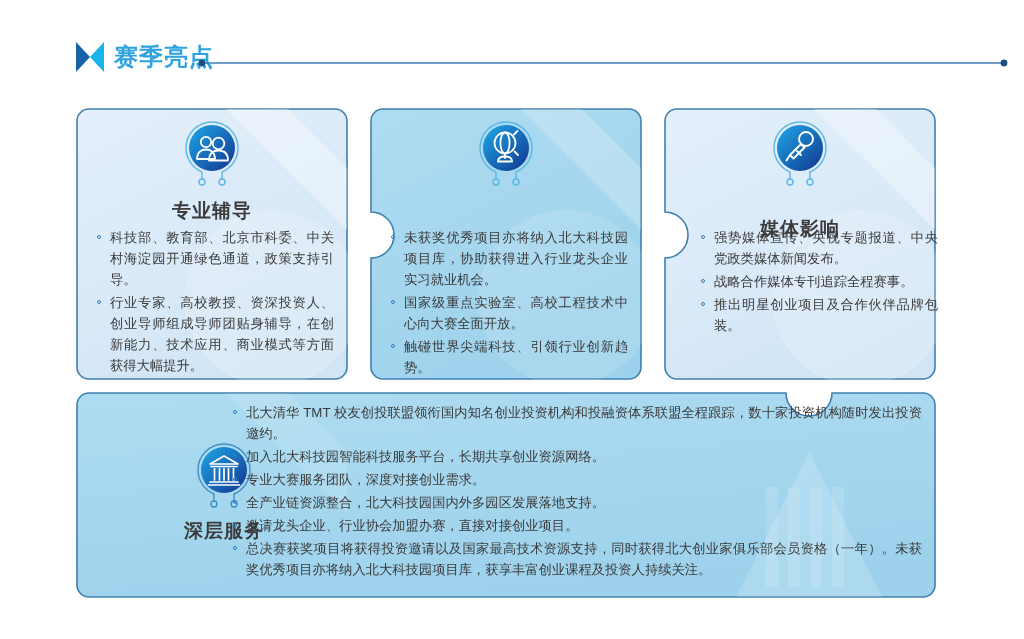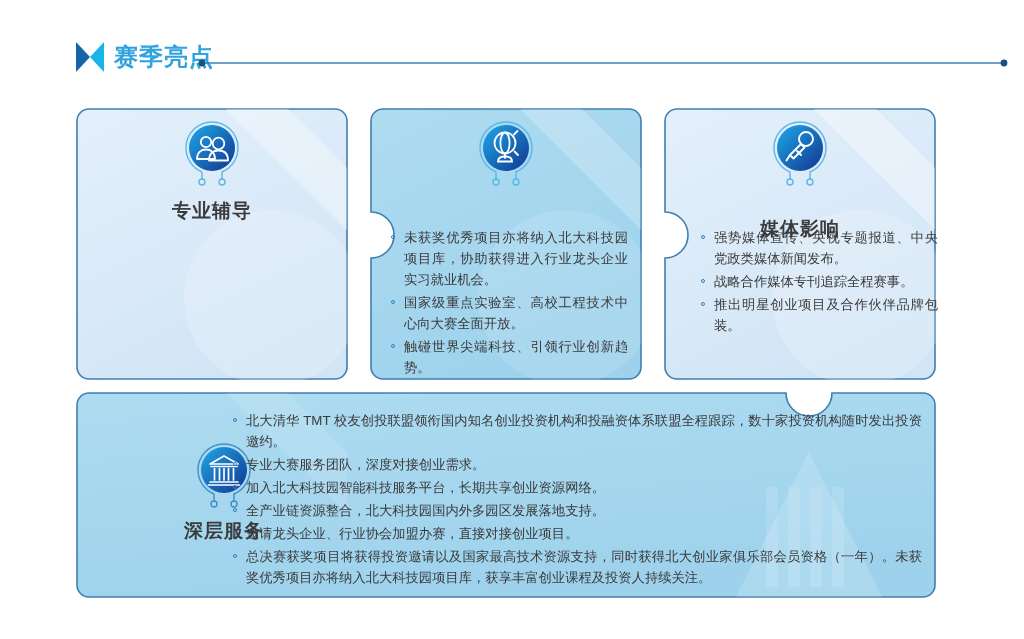--- a/index.html
+++ b/index.html
@@ -109,20 +109,24 @@
           <circle cx="30" cy="30" r="23" fill="url(#g1)"></circle>
           <g fill="none" stroke="#ffffff" stroke-width="1.8" stroke-linecap="round" stroke-linejoin="round">
             <circle cx="24" cy="24" r="5.2"></circle>
             <path d="M15,41 C15,34 19.5,31.5 24,31.5 C28.5,31.5 33,34 33,41 Z"></path>
             <circle cx="36.5" cy="25.5" r="5.8"></circle>
             <path d="M27,42.5 C27,35 31.5,32.5 36.5,32.5 C41.5,32.5 46,35 46,42.5 Z"></path>
           </g>
         </svg>
       </div>
       <div class="card-title" style="top:90px;">专业辅导</div>
+      <ul class="bullets" style="left:20px;top:119px;width:238px;">
+        <li>科技部、教育部、北京市科委、中关村海淀园开通绿色通道，政策支持引导。</li>
+        <li>行业专家、高校教授、资深投资人、创业导师组成导师团贴身辅导，在创新能力、技术应用、商业模式等方面获得大幅提升。</li>
+      </ul>
     </div>
   </div>
 
   <div class="card" style="left:370px;top:108px;width:272px;height:272px;">
     <svg class="shape" viewBox="0 0 272 272">
       <defs>
         <linearGradient id="c2bg" x1="0" y1="0" x2="0.5" y2="1">
           <stop offset="0%" stop-color="#aedcf1"></stop>
           <stop offset="100%" stop-color="#9ed2ec"></stop>
         </linearGradient>
@@ -246,24 +250,24 @@
           <g fill="none" stroke="#ffffff" stroke-width="1.7" stroke-linecap="round" stroke-linejoin="round">
             <path d="M16,24 L30,16 L44,24 Z"></path>
             <path d="M17,26.5 H43"></path>
             <path d="M20.5,28.5 V40 M25.5,28.5 V40 M30,28.5 V40 M34.5,28.5 V40 M39.5,28.5 V40"></path>
             <path d="M16,42 H44"></path>
             <path d="M14.5,45 H45.5"></path>
           </g>
         </svg>
       </div>
       <div class="bottom-title" style="left:98px;top:126px;width:100px;">深层服务</div>
-      <ul class="bullets" style="left:156px;top:10px;width:690px;margin-top:8px;">
+      <ul class="bullets" style="left:156px;top:10px;width:690px;">
         <li>北大清华 TMT 校友创投联盟领衔国内知名创业投资机构和投融资体系联盟全程跟踪，数十家投资机构随时发出投资邀约。</li>
+        <li>加入北大科技园智能科技服务平台，长期共享创业资源网络。</li>
         <li>专业大赛服务团队，深度对接创业需求。</li>
-        <li>加入北大科技园智能科技服务平台，长期共享创业资源网络。</li>
         <li>全产业链资源整合，北大科技园国内外多园区发展落地支持。</li>
         <li>邀请龙头企业、行业协会加盟办赛，直接对接创业项目。</li>
         <li>总决赛获奖项目将获得投资邀请以及国家最高技术资源支持，同时获得北大创业家俱乐部会员资格（一年）。未获奖优秀项目亦将纳入北大科技园项目库，获享丰富创业课程及投资人持续关注。</li>
       </ul>
     </div>
   </div>
 
 </div>
 
 </body></html>

